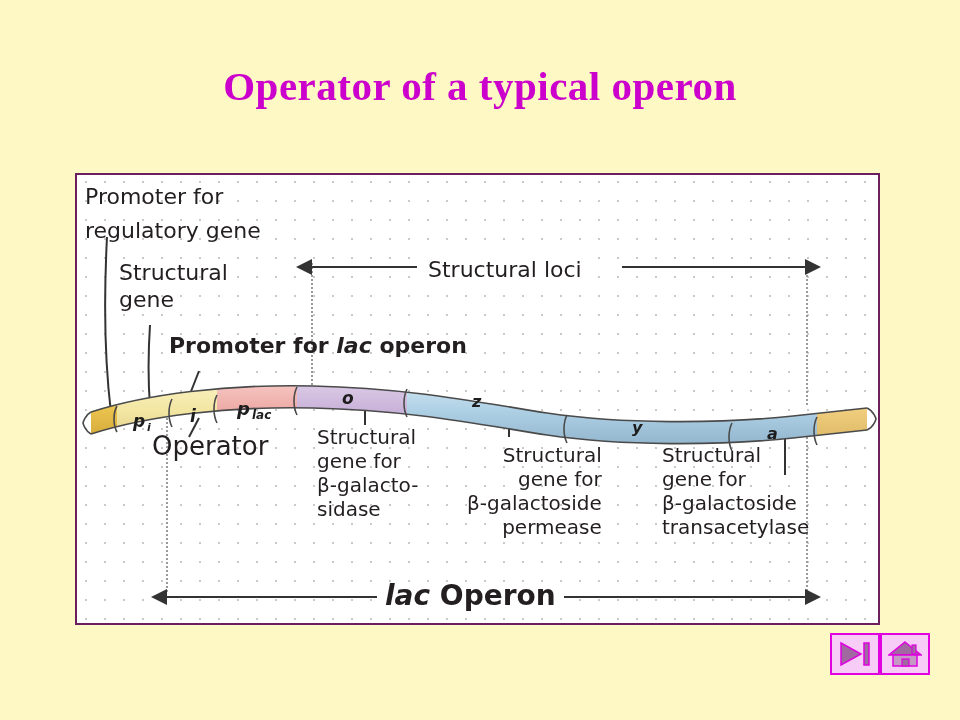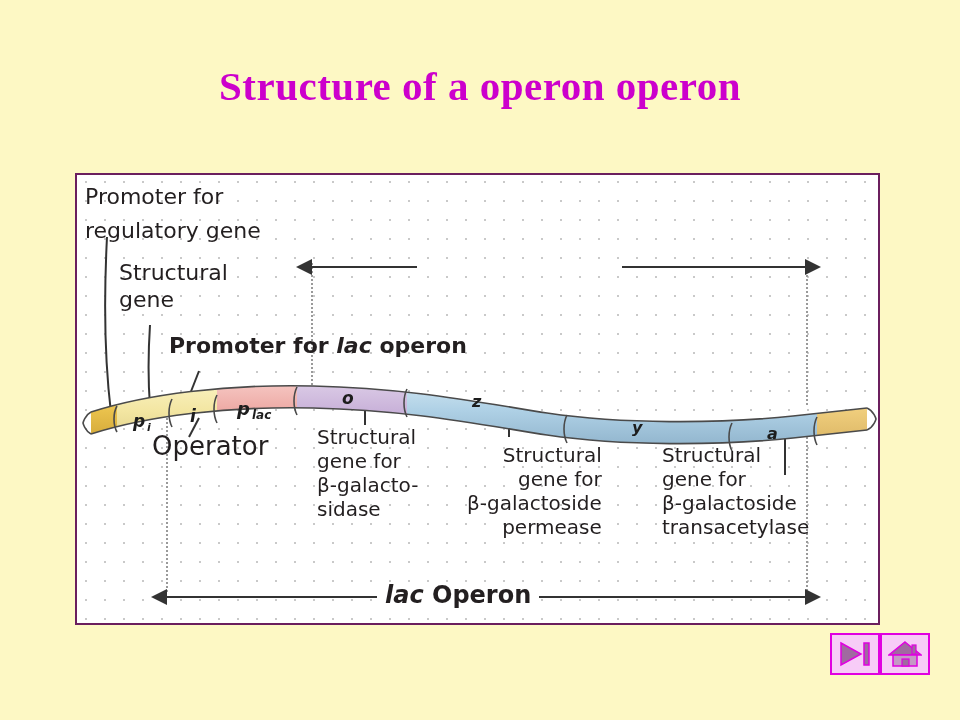--- a/index.html
+++ b/index.html
@@ -72,21 +72,21 @@
   .fig-label i { font-style: italic; }
 
   #lbl-promoter-reg { left: 8px;  top: 5px;   font-size: 22px; line-height: 34px; }
   #lbl-regulatory   { left: 42px; top: 84px;  font-size: 22px; line-height: 27px; }
   #lbl-promoter-lac { left: 92px; top: 158px; font-size: 22px; font-weight: bold; }
   #lbl-structural-loci { left: 345px; top: 82px; font-size: 22px; background:#ffffff; padding:0 6px;}
   #lbl-operator     { left: 75px;  top: 259px; font-size: 26px; }
   #lbl-gene-z       { left: 240px; top: 250px; }
   #lbl-gene-y       { left: 390px; top: 268px; text-align: right; }
   #lbl-gene-a       { left: 585px; top: 268px; }
-  #lbl-lac-operon   { left: 300px; top: 408px; font-size: 24px; font-weight: bold; background:#ffffff; padding:0 8px;}
+  #lbl-lac-operon   { left: 300px; top: 408px; font-size: 28px; font-weight: bold; background:#ffffff; padding:0 8px;}
 
   
   #gene-bar-svg {
     position: absolute;
     left: 0; top: 0;
   }
   
   #nav-buttons {
     position: absolute;
     left: 830px;
@@ -104,21 +104,21 @@
     display: flex;
     align-items: center;
     justify-content: center;
   }
 </style>
 </head>
 <body>
 
 <div id="slide">
 
-  <div id="slide-title">Structure of a operon operon</div>
+  <div id="slide-title">Operator of a typical operon</div>
 
   <div id="figure-frame">
 
     <svg class="fig-layer" id="gene-bar-svg" width="801" height="448" viewBox="0 0 801 448">
 
       <defs>
         <marker id="arrL" markerWidth="9" markerHeight="8" refX="8" refY="4" orient="auto">
           <path d="M8,0 L0,4 L8,8 z" fill="#333"></path>
         </marker>
         <marker id="arrR" markerWidth="9" markerHeight="8" refX="1" refY="4" orient="auto">
@@ -234,20 +234,21 @@
     </svg>
 
     <div class="fig-label" id="lbl-promoter-reg"><span>Promoter for</span>
 <span>regulatory gene</span></div>
 
     <div class="fig-label" id="lbl-regulatory"><span>Structural</span>
 <span>gene</span></div>
 
     <div class="fig-label" id="lbl-promoter-lac"><span>Promoter for </span><i>lac</i><span> operon</span></div>
 
+    <div class="fig-label" id="lbl-structural-loci">Structural loci</div>
 
     <div class="fig-label" id="lbl-operator">Operator</div>
 
     <div class="fig-label small" id="lbl-gene-z"><span>Structural</span>
 <span>gene for</span>
 <span>β-galacto-</span>
 <span>sidase</span></div>
 
     <div class="fig-label small" id="lbl-gene-y"><span>Structural</span>
 <span>gene for</span>

